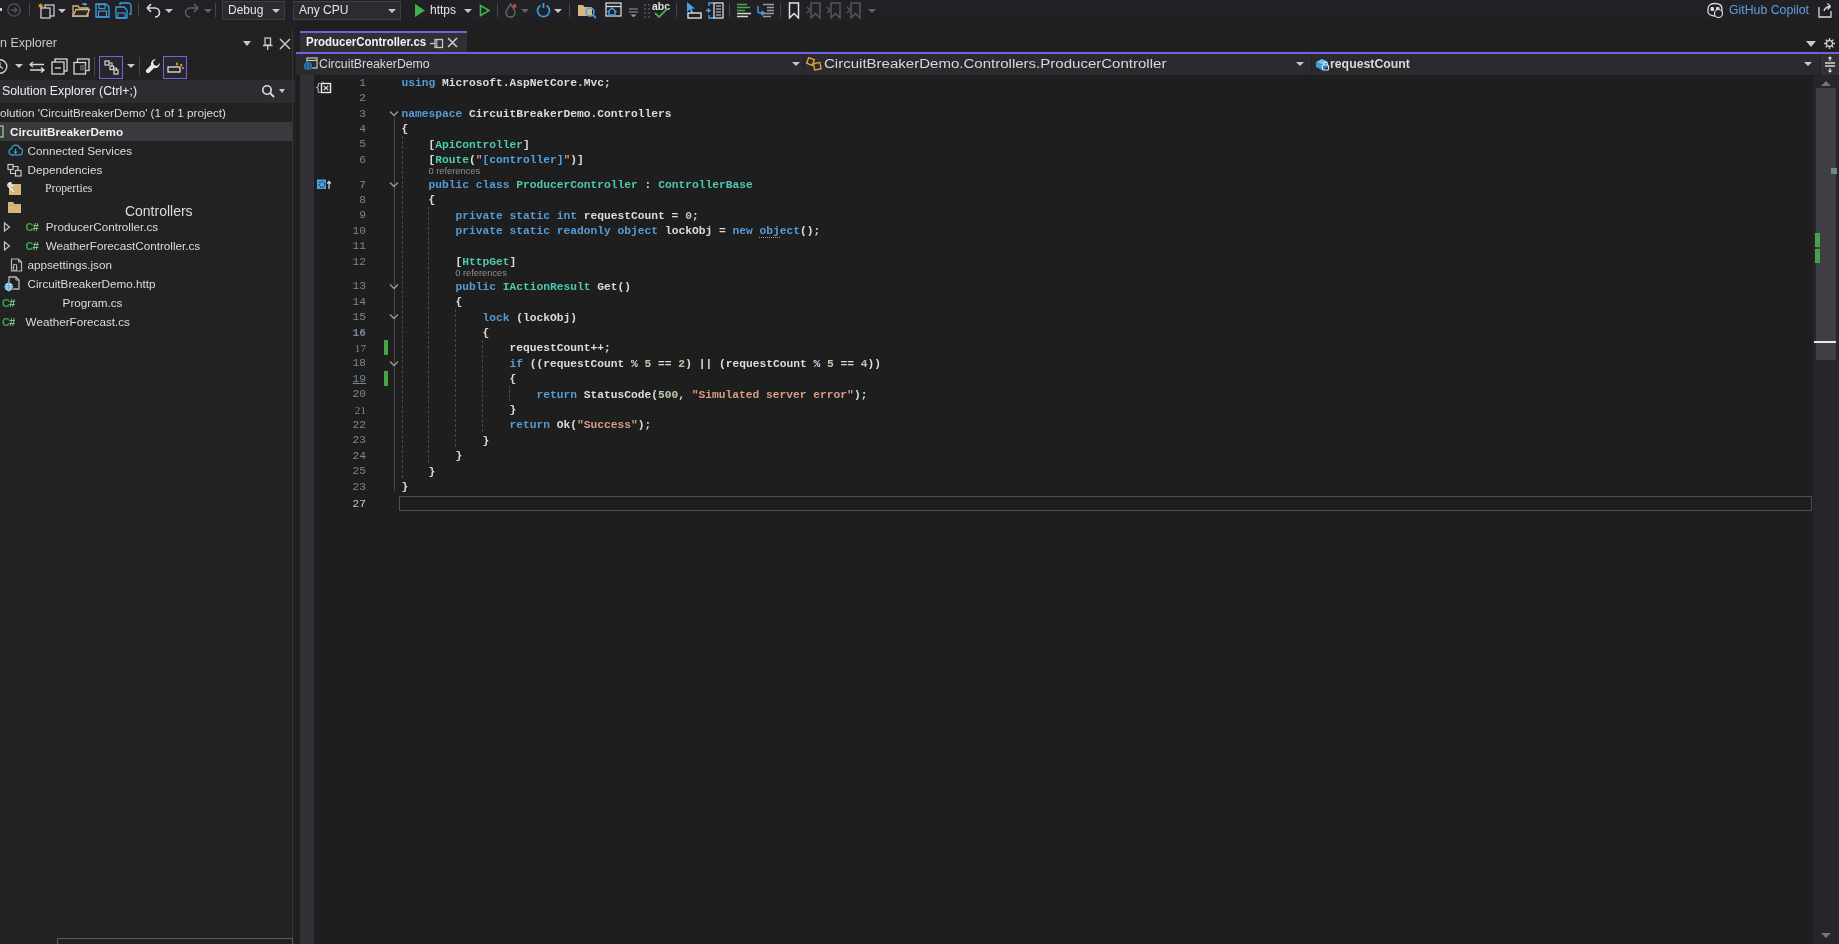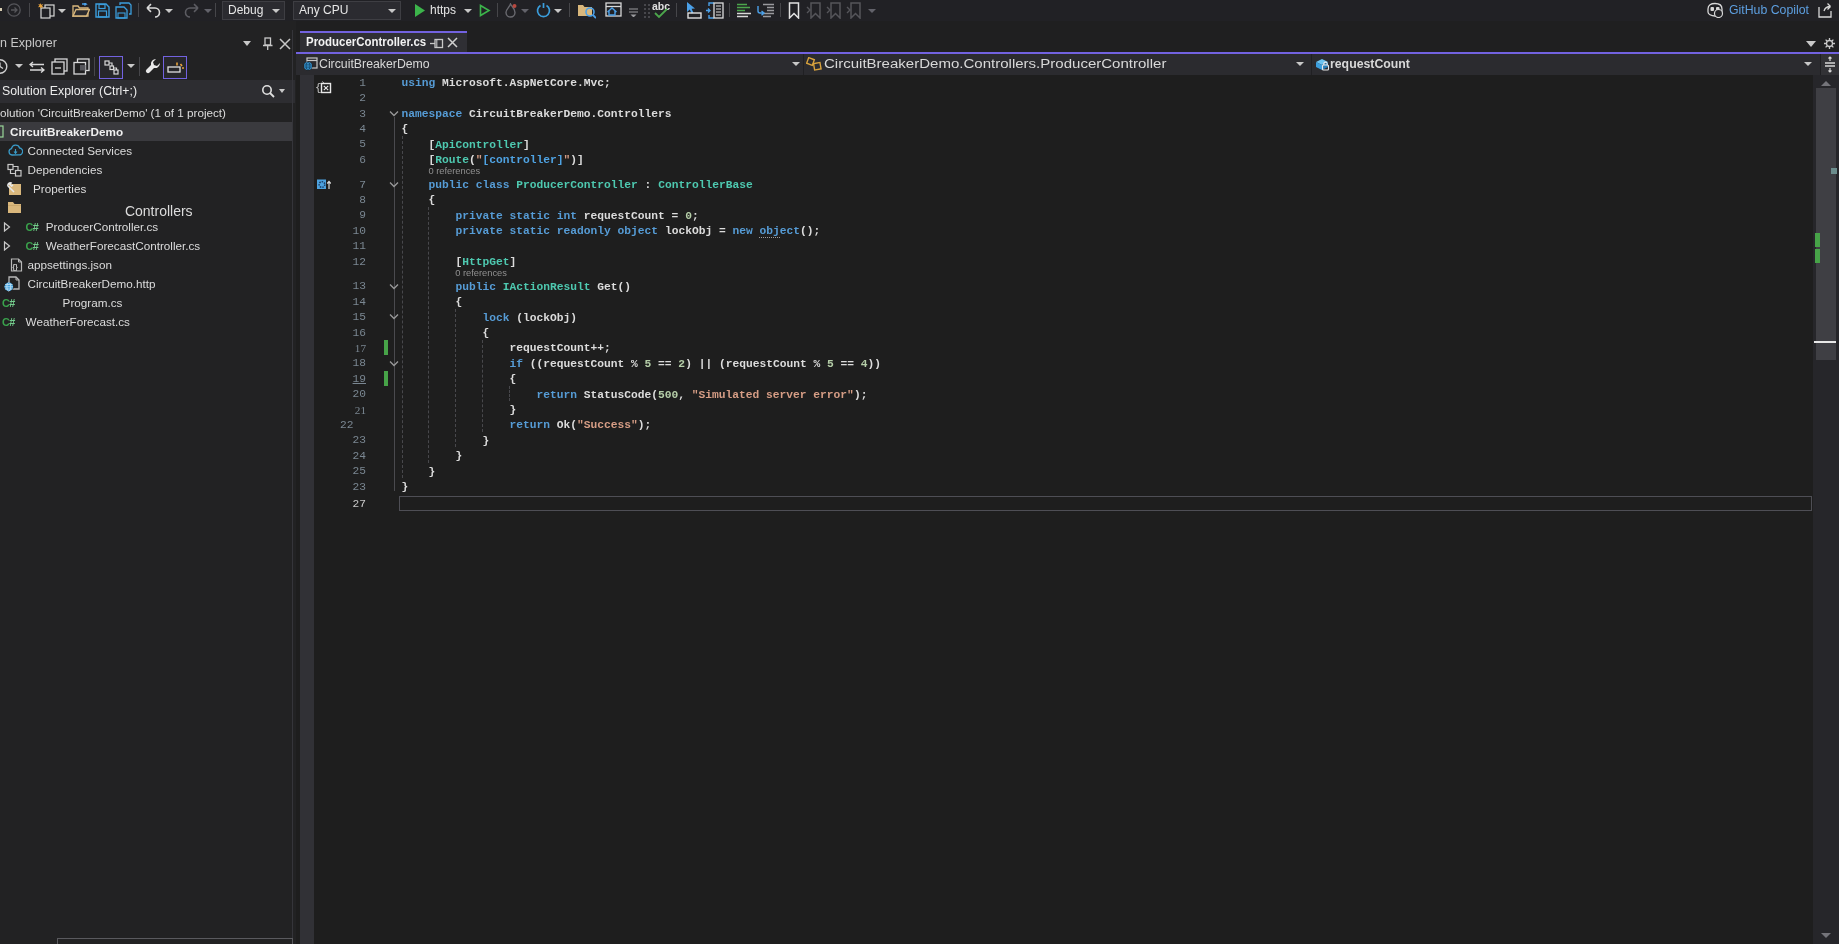--- a/index.html
+++ b/index.html
@@ -210,21 +210,21 @@
 <svg class="abs" style="left:261px;top:84px" width="14" height="14">
       <circle cx="6" cy="6" r="4.2" fill="none" stroke="#e0e0e0" stroke-width="1.6"></circle>
       <path d="M9 9 L13 13" stroke="#e0e0e0" stroke-width="1.8"></path>
     </svg>
 <div class="dd" style="left:279px;top:89px;border-left-width:3.5px;border-right-width:3.5px;border-top-width:4px;"></div>
 <div class="abs" style="left:0px;top:122.2px;width:292px;height:19px;background:#3a3a3e;"></div>
 <div class="abs" style="left:0px;top:105.7px;width:290px;height:16px;font-size:11.7px;color:#dcdcdc;white-space:pre;">olution 'CircuitBreakerDemo' (1 of 1 project)</div>
 <div class="abs" style="left:10px;top:124.7px;width:280px;height:16px;font-size:11.7px;color:#f0f0f0;white-space:pre;font-weight:bold;">CircuitBreakerDemo</div>
 <div class="abs" style="left:27.5px;top:143.7px;width:262.5px;height:16px;font-size:11.7px;color:#dcdcdc;white-space:pre;">Connected Services</div>
 <div class="abs" style="left:27.5px;top:162.7px;width:262.5px;height:16px;font-size:11.7px;color:#dcdcdc;white-space:pre;">Dependencies</div>
-<div class="abs" style="left:33px;top:181.7px;width:262.5px;height:16px;font-size:11.7px;color:#dcdcdc;white-space:pre;">Properties</div>
+<div class="abs" style="left:45px;top:181.7px;width:262.5px;height:16px;font-size:11.7px;color:#dcdcdc;white-space:pre;font-family:Liberation Serif, serif;">Properties</div>
 <div class="abs" style="left:27.5px;top:203px;width:262.5px;height:16px;font-size:14px;color:#dcdcdc;white-space:pre;text-align:center;">Controllers</div>
 <div class="abs" style="left:45.8px;top:219.7px;width:244.2px;height:16px;font-size:11.7px;color:#dcdcdc;white-space:pre;">ProducerController.cs</div>
 <div class="abs" style="left:45.8px;top:238.7px;width:244.2px;height:16px;font-size:11.7px;color:#dcdcdc;white-space:pre;">WeatherForecastController.cs</div>
 <div class="abs" style="left:27.5px;top:257.7px;width:262.5px;height:16px;font-size:11.7px;color:#dcdcdc;white-space:pre;">appsettings.json</div>
 <div class="abs" style="left:27.5px;top:276.7px;width:262.5px;height:16px;font-size:11.7px;color:#dcdcdc;white-space:pre;">CircuitBreakerDemo.http</div>
 <div class="abs" style="left:25.6px;top:295.7px;width:264.4px;height:16px;font-size:11.7px;color:#dcdcdc;white-space:pre;padding-left:37px;">Program.cs</div>
 <div class="abs" style="left:25.6px;top:314.7px;width:264.4px;height:16px;font-size:11.7px;color:#dcdcdc;white-space:pre;">WeatherForecast.cs</div>
 <svg class="abs" style="left:-6px;top:125.2px" width="10" height="13">
       <rect x="1" y="1" width="8" height="11" fill="none" stroke="#9ad89a" stroke-width="1.2"></rect>
     </svg>
@@ -342,27 +342,27 @@
 <div class="abs" style="left:340px;top:153.7px;width:26px;height:15.4px;font-family:'Liberation Mono',monospace;font-size:11.2px;color:#7a8792;text-align:right;white-space:pre;">6</div>
 <div class="abs" style="left:340px;top:178.5px;width:26px;height:15.4px;font-family:'Liberation Mono',monospace;font-size:11.2px;color:#7a8792;text-align:right;white-space:pre;">7</div>
 <div class="abs" style="left:340px;top:193.9px;width:26px;height:15.4px;font-family:'Liberation Mono',monospace;font-size:11.2px;color:#7a8792;text-align:right;white-space:pre;">8</div>
 <div class="abs" style="left:340px;top:209.29999999999998px;width:26px;height:15.4px;font-family:'Liberation Mono',monospace;font-size:11.2px;color:#7a8792;text-align:right;white-space:pre;">9</div>
 <div class="abs" style="left:340px;top:224.7px;width:26px;height:15.4px;font-family:'Liberation Mono',monospace;font-size:11.2px;color:#7a8792;text-align:right;white-space:pre;">10</div>
 <div class="abs" style="left:340px;top:240.1px;width:26px;height:15.4px;font-family:'Liberation Mono',monospace;font-size:11.2px;color:#7a8792;text-align:right;white-space:pre;">11</div>
 <div class="abs" style="left:340px;top:255.5px;width:26px;height:15.4px;font-family:'Liberation Mono',monospace;font-size:11.2px;color:#7a8792;text-align:right;white-space:pre;">12</div>
 <div class="abs" style="left:340px;top:280.29999999999995px;width:26px;height:15.4px;font-family:'Liberation Mono',monospace;font-size:11.2px;color:#7a8792;text-align:right;white-space:pre;">13</div>
 <div class="abs" style="left:340px;top:295.7px;width:26px;height:15.4px;font-family:'Liberation Mono',monospace;font-size:11.2px;color:#7a8792;text-align:right;white-space:pre;">14</div>
 <div class="abs" style="left:340px;top:311.09999999999997px;width:26px;height:15.4px;font-family:'Liberation Mono',monospace;font-size:11.2px;color:#7a8792;text-align:right;white-space:pre;">15</div>
-<div class="abs" style="left:340px;top:326.49999999999994px;width:26px;height:15.4px;font-family:'Liberation Mono',monospace;font-size:11.2px;color:#7a8792;text-align:right;white-space:pre;">16</div>
+<div class="abs" style="left:340px;top:326.49999999999994px;width:26px;height:15.4px;font-family:'Liberation Mono',monospace;font-size:11.2px;color:#7a8792;text-align:right;white-space:pre;font-weight:bold;">16</div>
 <div class="abs" style="left:340px;top:341.8999999999999px;width:26px;height:15.4px;font-family:Liberation Serif, serif;font-size:11.2px;color:#7a8792;text-align:right;white-space:pre;">17</div>
 <div class="abs" style="left:340px;top:357.29999999999995px;width:26px;height:15.4px;font-family:'Liberation Mono',monospace;font-size:11.2px;color:#7a8792;text-align:right;white-space:pre;">18</div>
 <div class="abs" style="left:340px;top:372.69999999999993px;width:26px;height:15.4px;font-family:'Liberation Mono',monospace;font-size:11.2px;color:#7a8792;text-align:right;white-space:pre;text-decoration:underline;">19</div>
 <div class="abs" style="left:340px;top:388.09999999999997px;width:26px;height:15.4px;font-family:'Liberation Mono',monospace;font-size:11.2px;color:#7a8792;text-align:right;white-space:pre;">20</div>
 <div class="abs" style="left:340px;top:403.49999999999994px;width:26px;height:15.4px;font-family:Liberation Serif, serif;font-size:11.2px;color:#7a8792;text-align:right;white-space:pre;">21</div>
-<div class="abs" style="left:340px;top:418.9px;width:26px;height:15.4px;font-family:'Liberation Mono',monospace;font-size:11.2px;color:#7a8792;text-align:left;white-space:pre;">22</div>
+<div class="abs" style="left:340px;top:418.9px;width:26px;height:15.4px;font-family:'Liberation Mono',monospace;font-size:11.2px;color:#7a8792;text-align:right;white-space:pre;">22</div>
 <div class="abs" style="left:340px;top:434.29999999999995px;width:26px;height:15.4px;font-family:'Liberation Mono',monospace;font-size:11.2px;color:#7a8792;text-align:right;white-space:pre;">23</div>
 <div class="abs" style="left:340px;top:449.69999999999993px;width:26px;height:15.4px;font-family:'Liberation Mono',monospace;font-size:11.2px;color:#7a8792;text-align:right;white-space:pre;">24</div>
 <div class="abs" style="left:340px;top:465.09999999999997px;width:26px;height:15.4px;font-family:'Liberation Mono',monospace;font-size:11.2px;color:#7a8792;text-align:right;white-space:pre;">25</div>
 <div class="abs" style="left:340px;top:480.49999999999994px;width:26px;height:15.4px;font-family:'Liberation Mono',monospace;font-size:11.2px;color:#7a8792;text-align:right;white-space:pre;">23</div>
 <div class="abs" style="left:340px;top:498.2px;width:26px;height:15.4px;font-family:'Liberation Mono',monospace;font-size:11.2px;color:#c8c8c8;text-align:right;white-space:pre;">27</div>
 <div class="abs" style="left:401.5px;top:136.1px;height:342.19999999999993px;width:0;border-left:1px dashed rgba(125,125,132,.45);"></div>
 <div class="abs" style="left:428.3px;top:207.1px;height:255.79999999999998px;width:0;border-left:1px dashed rgba(125,125,132,.45);"></div>
 <div class="abs" style="left:455.1px;top:308.9px;height:138.59999999999997px;width:0;border-left:1px dashed rgba(125,125,132,.45);"></div>
 <div class="abs" style="left:481.9px;top:339.69999999999993px;height:92.40000000000003px;width:0;border-left:1px dashed rgba(125,125,132,.45);"></div>
 <div class="abs" style="left:508.7px;top:385.9px;height:15.399999999999977px;width:0;border-left:1px dashed rgba(125,125,132,.45);"></div>

